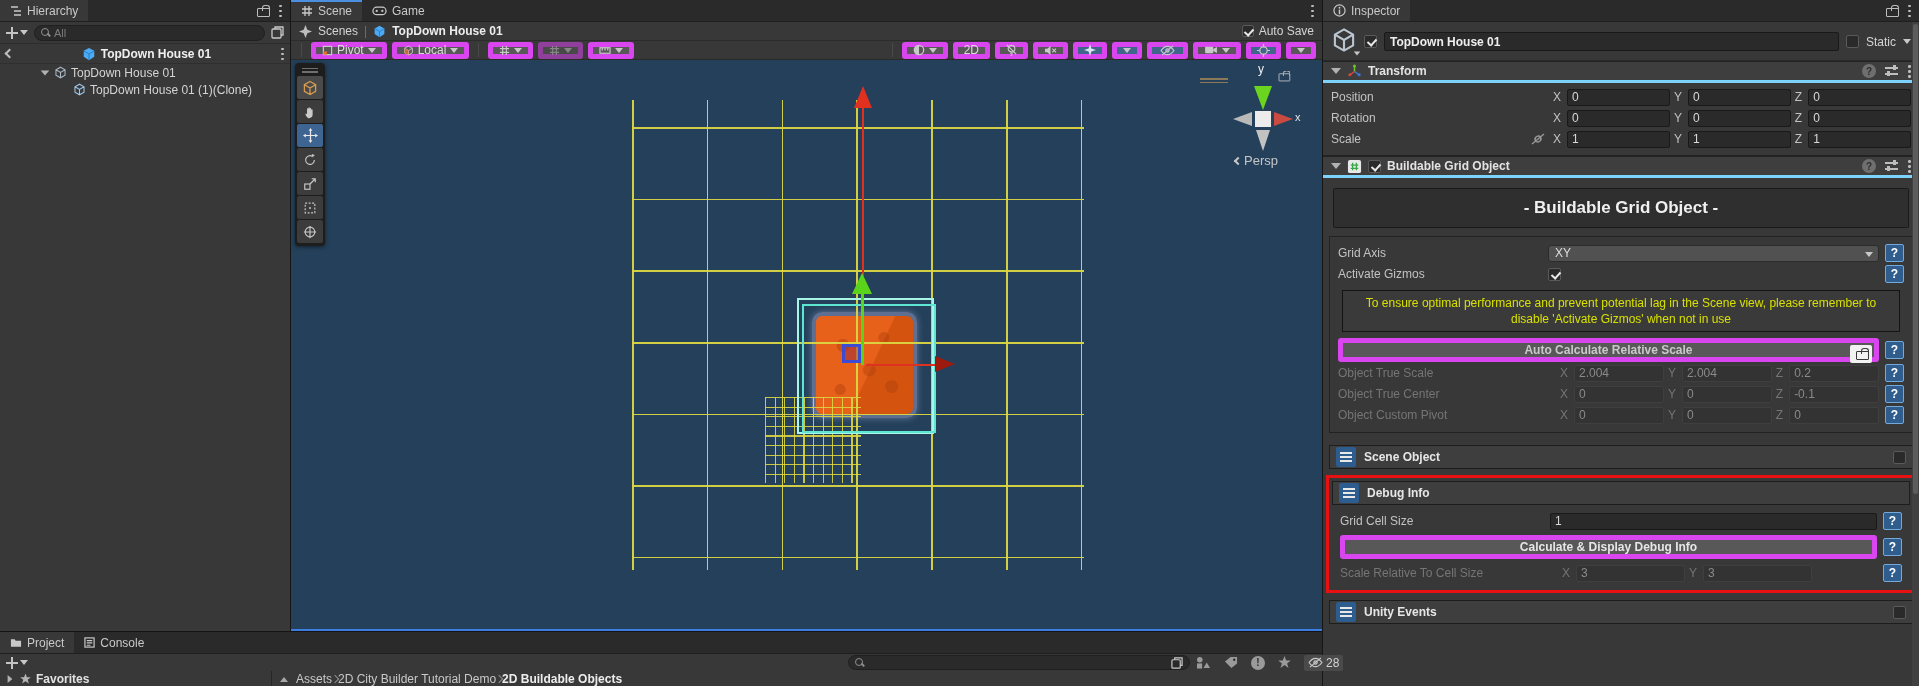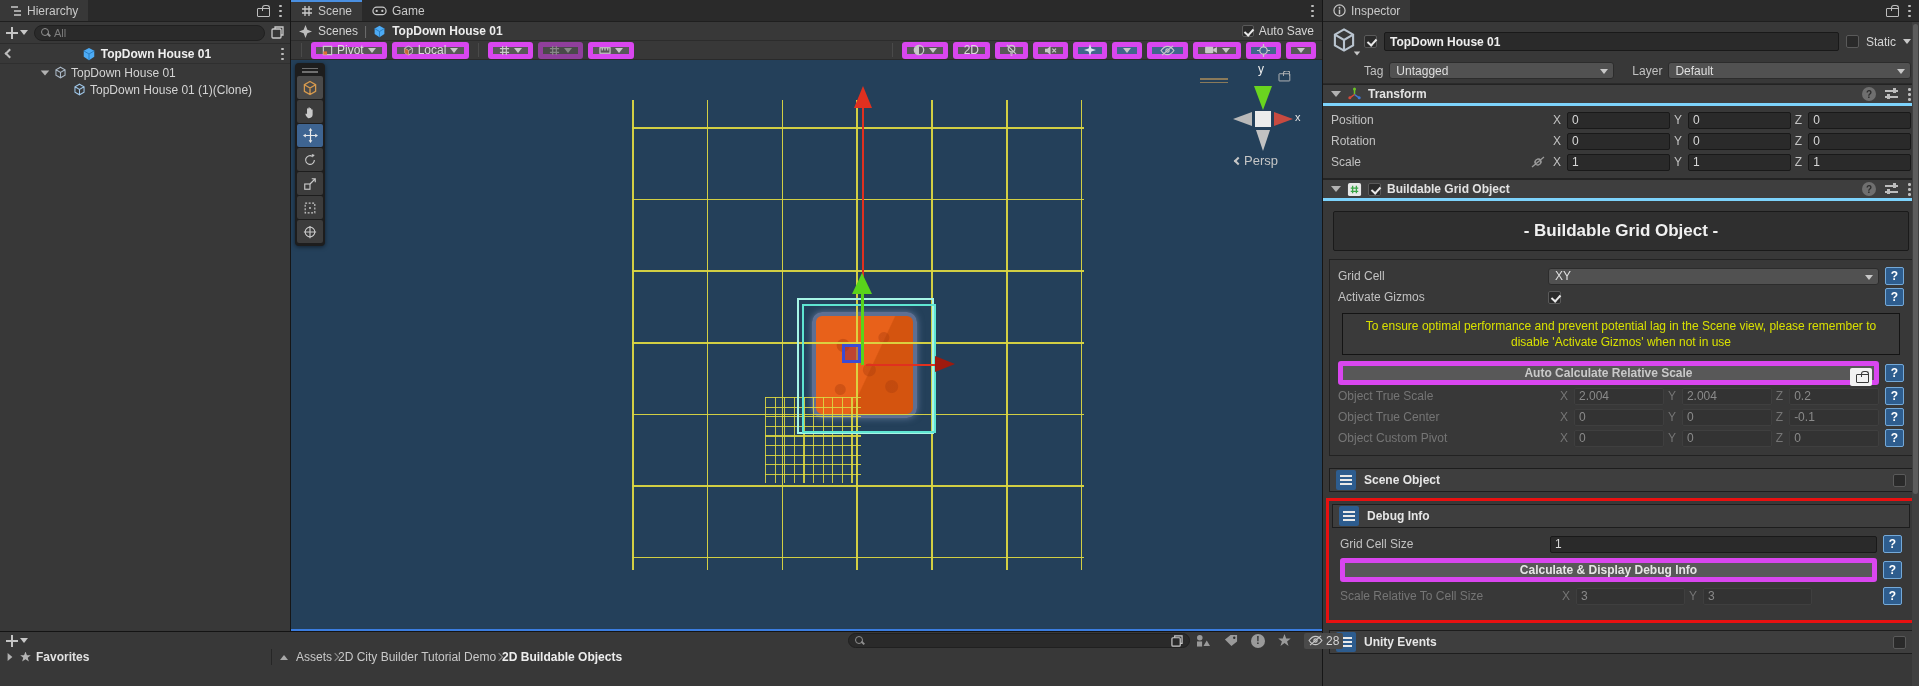--- a/index.html
+++ b/index.html
@@ -410,30 +410,20 @@
               <path class="sic" style="stroke:#b9c4cf;" d="M8 1.5l5.6 3.2v6.6L8 14.5l-5.6-3.2V4.7z M2.4 4.7L8 8l5.6-3.3 M8 8v6.5"></path>
             </svg>
           <span class="caret-d" style="position:absolute;right:-4px;bottom:0;transform:scale(.8);"></span>
         </span>
         <span class="check on"></span>
         <input style="flex: 1 1 0%; height: 19px; background: rgb(42, 42, 42); border: 1px solid rgb(25, 25, 25); border-radius: 2px; color: rgb(238, 238, 238); font: bold 12px &quot;Liberation Sans&quot;, sans-serif; padding: 0px 5px;" value="TopDown House 01">
         <span class="check"></span>
         <span>Static</span>
         <span class="caret-d"></span>
       </div>
-      <div style="display:flex;align-items:center;gap:6px;margin-top:6px;padding-left:33px;">
-        <span style="color:#c2c2c2;">Tag</span>
-        <span class="dd" style="width:225px;">
-            <span>Untagged</span>
-          </span>
-        <span style="color:#c2c2c2;margin-left:12px;">Layer</span>
-        <span class="dd" style="flex:1;">
-            <span>Default</span>
-          </span>
-      </div>
     </div>
 
     <div class="comp-head">
       <span class="fold"></span>
       <svg width="15" height="15" viewBox="0 0 16 16">
           <path d="M8 8V2" stroke="#6dc427" stroke-width="1.6"></path>
           <path d="M8 8l5 3.5" stroke="#3c78d8" stroke-width="1.6"></path>
           <path d="M8 8L3 11.5" stroke="#d44a3a" stroke-width="1.6"></path>
           <circle cx="8" cy="2" r="1.6" fill="#6dc427"></circle>
           <circle cx="13" cy="11.5" r="1.6" fill="#3c78d8"></circle>
@@ -496,21 +486,21 @@
       <span class="head-right">
         <span class="qcircle">?</span>
         <span class="sliders"></span>
         <span class="kebab"></span>
       </span>
     </div>
     <div class="banner">- Buildable Grid Object -</div>
 
     <div style="margin:8px 6px 0 6px;border:1px solid #222222;padding:5px 0 6px 0;">
       <div class="irow">
-        <span class="ilabel" style="width:210px;">Grid Cell</span>
+        <span class="ilabel" style="width:210px;">Grid Axis</span>
         <span class="dd" style="flex:1;">
             <span>XY</span>
           </span>
         <span class="help">?</span>
       </div>
       <div class="irow">
         <span class="ilabel" style="width:210px;">Activate Gizmos</span>
         <span class="check on"></span>
         <span class="help" style="margin-left:auto;">?</span>
       </div>
@@ -577,21 +567,21 @@
         <span class="ilabel" style="width:210px;">Grid Cell Size</span>
         <div class="nfield">1</div>
         <span class="help">?</span>
       </div>
       <div class="irow" style="height:24px;margin-top:4px;">
         <span class="ubtn" style="flex:1;height:24px;font-weight:bold;color:#e6e6e6;justify-content:center;">
           <span>Calculate &amp; Display Debug Info</span>
         </span>
         <span class="help">?</span>
       </div>
-      <div class="irow disabled" style="margin-top:4px;margin-bottom:11px;">
+      <div class="irow disabled" style="margin-top:4px;margin-bottom:4px;">
         <span class="ilabel">Scale Relative To Cell Size</span>
         <div class="vec" style="max-width:250px;">
           <span class="axl">X</span>
             <div class="nfield">3</div>
           <span class="axl">Y</span>
             <div class="nfield">3</div>
         </div>
         <span class="help" style="margin-left:auto;">?</span>
       </div>
     </div>
@@ -601,20 +591,35 @@
       <span class="sec-title">Unity Events</span>
       <span class="check" style="margin-left:auto;"></span>
     </div>
 
     <div style="position:absolute;right:0;top:22px;bottom:0;width:7px;background:#404040;">
       <div style="position:absolute;left:1px;right:1px;top:2px;height:470px;background:#5c5c5c;border-radius:3px;"></div>
     </div>
   </section>
 
   <section class="panel" style="left:0;top:631px;width:1322px;height:55px;border-top:1px solid #141414;">
+    <div class="tabbar">
+      <div class="tab active">
+        <svg width="12" height="11" viewBox="0 0 13 11">
+            <path d="M1 2h4l1.2 1.5H12V10H1z" fill="#c9c9c9"></path>
+          </svg>
+        <span>Project</span>
+      </div>
+      <div class="tab">
+        <svg width="11" height="11" viewBox="0 0 12 12">
+            <rect class="sic" x="1" y="1" width="10" height="10"></rect>
+            <path class="sic" d="M3 4h6M3 6.5h6M3 9h4"></path>
+          </svg>
+        <span>Console</span>
+      </div>
+    </div>
     <div style="display:flex;align-items:center;height:17px;padding:0 6px;gap:6px;">
       <span style="display:flex;align-items:center;gap:2px;">
           <span class="plus"></span>
           <span class="caret-d"></span>
         </span>
       <div class="search" style="position:absolute;left:848px;width:342px;height:15px;">
         <span class="mag"></span>
         <input style="">
         <svg width="12" height="12" viewBox="0 0 13 13" style="flex:none;">
             <rect class="sic" x="1" y="3" width="9" height="9" rx="1"></rect>

